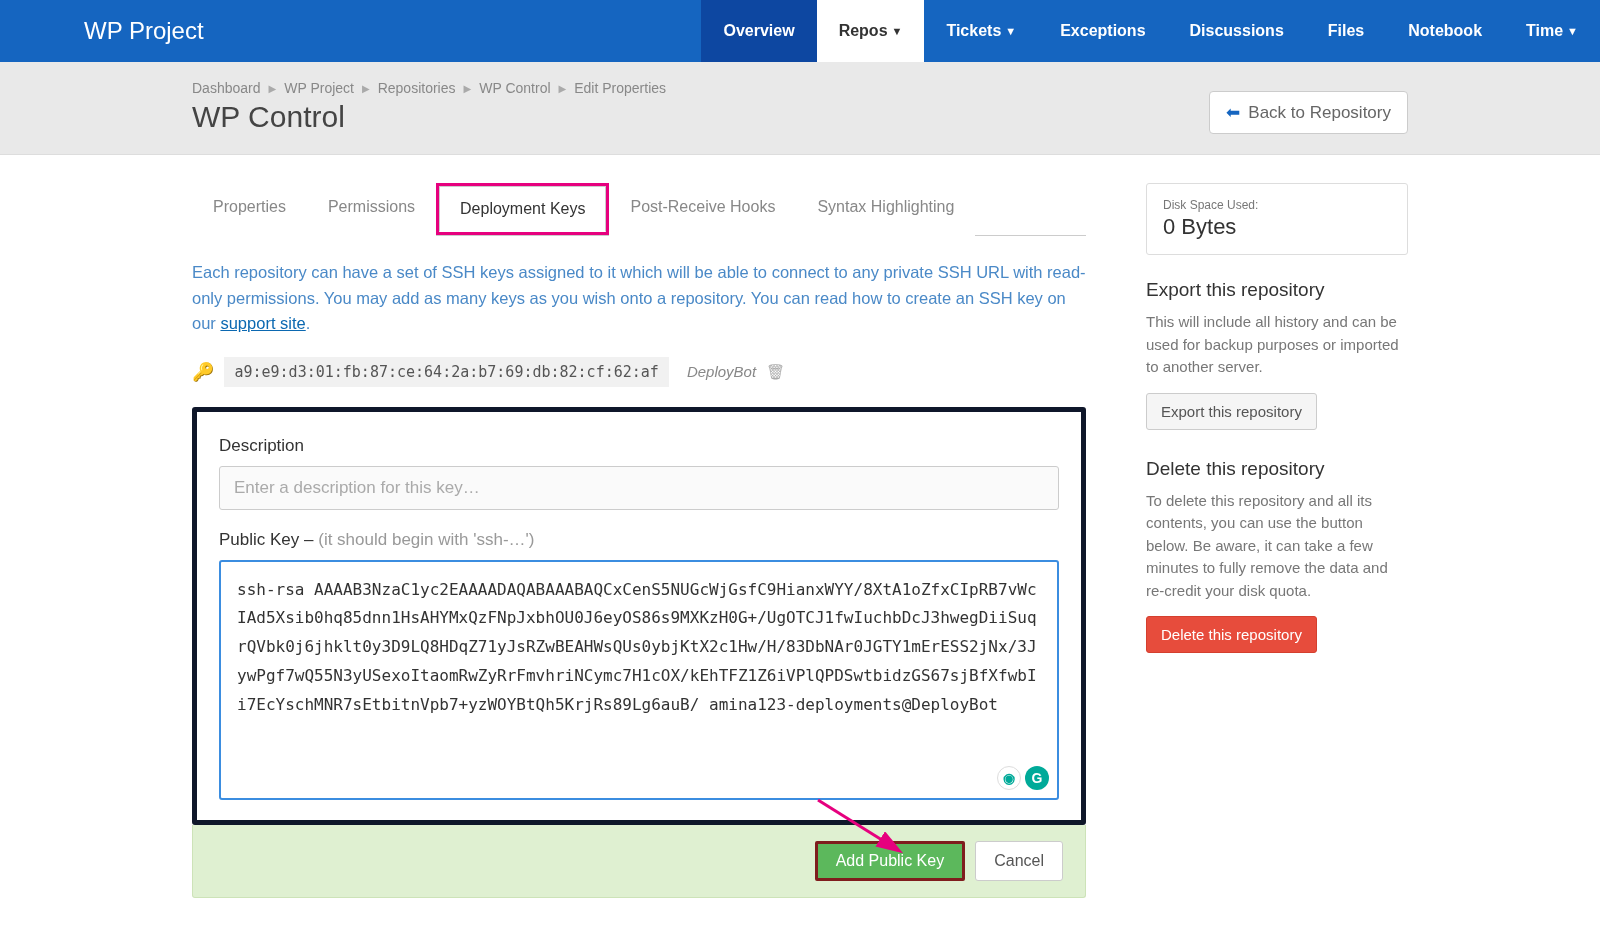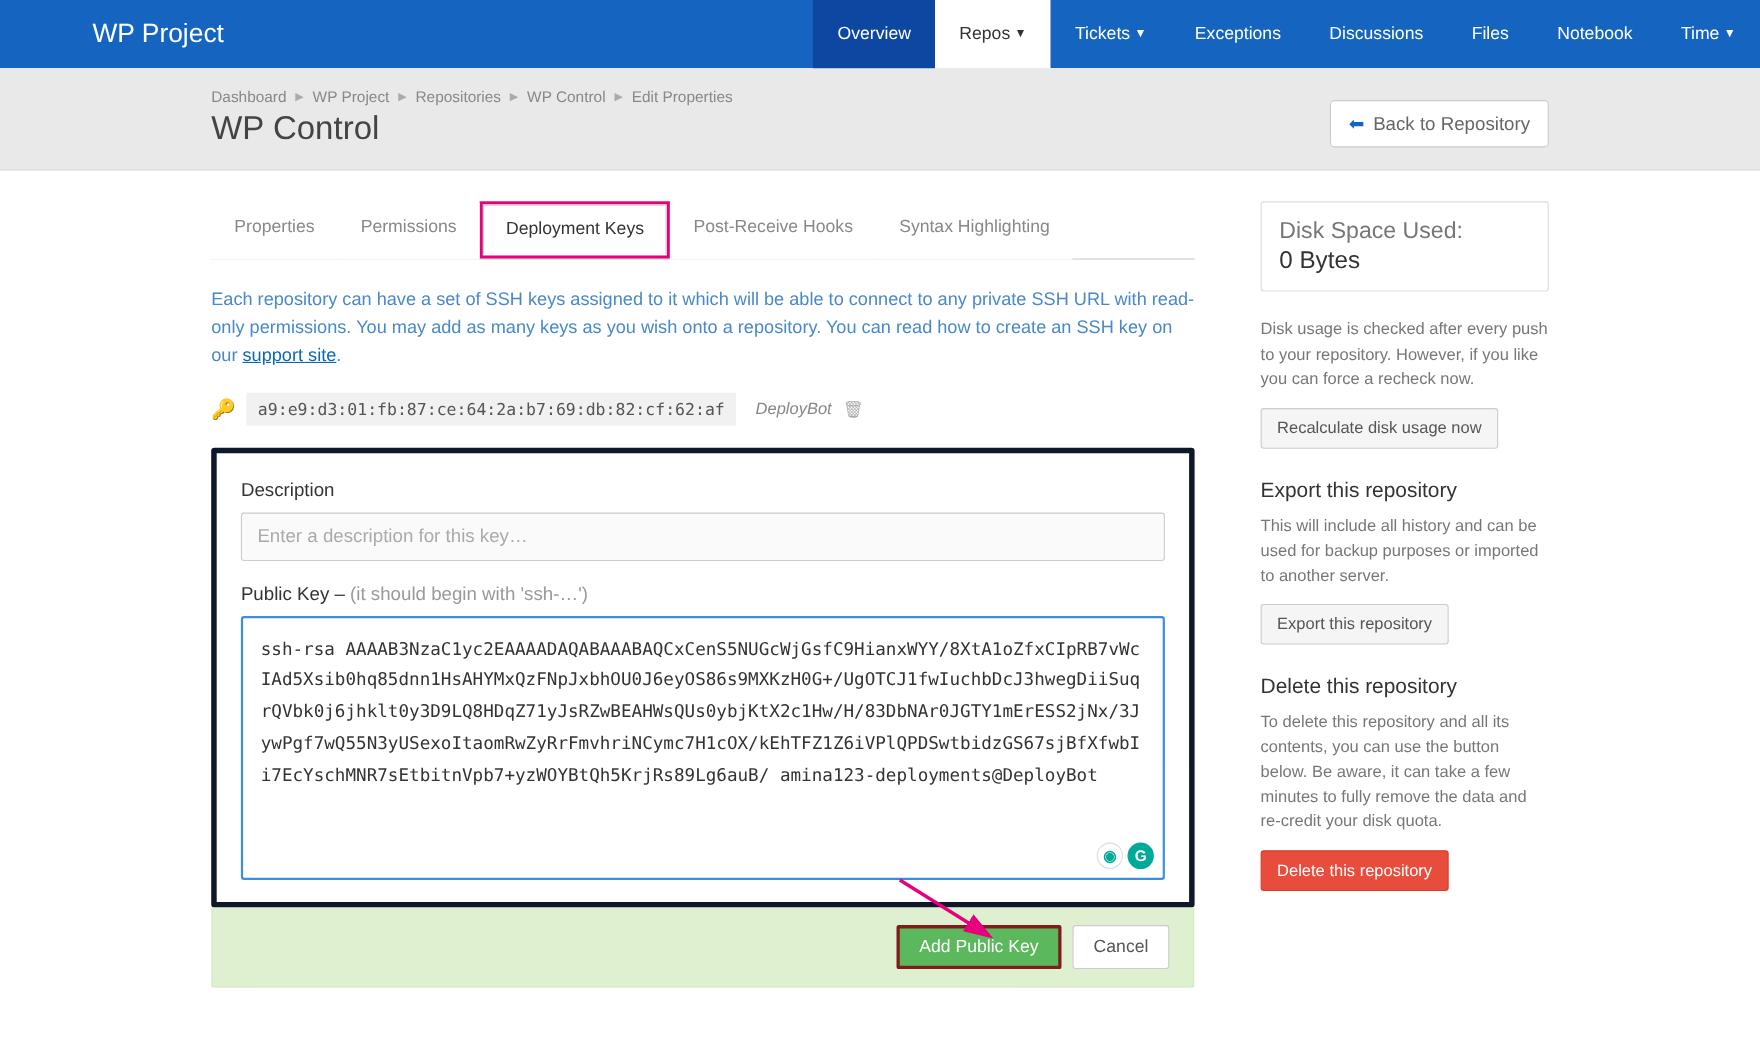--- a/index.html
+++ b/index.html
@@ -5,21 +5,21 @@
   * { box-sizing: border-box; margin: 0; padding: 0; }
   body { font-family: "Helvetica Neue", Helvetica, Arial, sans-serif; font-size: 15px; color: #333; background: #fff; }
   a { color: #0b68b1; text-decoration: none; }
 
   
   .topbar { background: #1565c0; height: 62px; display: flex; align-items: stretch; }
   .topbar-inner { width: 100%; max-width: 1600px; display: flex; align-items: stretch; padding-left: 84px; }
   .brand { font-size: 24px; font-weight: 300; color: #fff; display: flex; align-items: center; }
   .nav-spacer { flex: 1; }
   .nav-tabs-top { display: flex; align-items: stretch; }
-  .nav-tab-top { color: #fff; padding: 0 22px; display: flex; align-items: center; font-size: 16px; cursor: pointer; font-weight: 400; }
+  .nav-tab-top { color: #fff; padding: 0 22px; display: flex; align-items: center; font-size: 16px; cursor: pointer; font-weight: 700; }
   .nav-tab-top.darker { background: #0d47a1; }
   .nav-tab-top.active { background: #fff; color: #333; }
   .caret { margin-left: 4px; font-size: 11px; }
 
   
   .subheader { background: #e9e9e9; padding: 18px 0 20px 0; border-bottom: 1px solid #ddd; }
   .subheader-inner { max-width: 1216px; margin: 0 auto; padding: 0 0; display: flex; justify-content: space-between; align-items: flex-end; }
   .crumbs { font-size: 14px; color: #888; display: flex; flex-wrap: wrap; gap: 4px; align-items: center; }
   .crumbs .sep { color: #aaa; font-size: 10px; margin: 0 4px; }
   .crumb-item { cursor: pointer; }
@@ -65,21 +65,21 @@
   .g2 { background: #0a9; color: #fff; }
 
   
   .action-bar { background: #dff0d1; border: 1px solid #cde3b8; border-top: none; border-radius: 0 0 3px 3px; padding: 16px 22px; display: flex; justify-content: flex-end; gap: 10px; align-items: center; margin-top: 0; position: relative; }
   .btn-primary { background: #5cb85c; color: #fff; border: 3px solid #7f1d1d; padding: 8px 18px; font-size: 16px; border-radius: 2px; cursor: pointer; font-weight: 500; }
   .btn-cancel { background: #fff; border: 1px solid #ccc; padding: 10px 18px; font-size: 16px; border-radius: 3px; cursor: pointer; color: #555; }
   .arrow-annot { position: absolute; left: 620px; top: -30px; pointer-events: none; }
 
   
   .side-box { border: 1px solid #ddd; border-radius: 3px; padding: 14px 16px; margin-bottom: 24px; }
-  .side-label { color: #777; font-size: 21px; }
+  .side-label { color: #777; font-size: 12px; }
   .side-big { font-size: 22px; color: #333; margin-top: 2px; }
   .side-text { color: #777; font-size: 15px; line-height: 1.5; margin-bottom: 14px; }
   .side-btn { background: #f5f5f5; border: 1px solid #ccc; border-radius: 3px; padding: 9px 14px; font-size: 15px; color: #555; cursor: pointer; display: inline-block; }
   .side-heading { font-size: 19px; color: #333; margin-bottom: 10px; font-weight: 500; }
   .side-section { margin-bottom: 28px; }
   .btn-danger { background: #e74c3c; color: #fff; border: 1px solid #d43f2e; border-radius: 3px; padding: 9px 14px; font-size: 15px; cursor: pointer; }
 </style>
 </head>
 <body>
 
@@ -185,24 +185,20 @@
       <button class="btn-cancel">Cancel</button>
     </div>
   </div>
 
   <div class="col-side">
     <div class="side-box">
       <div class="side-label">Disk Space Used:</div>
       <div class="side-big">0 Bytes</div>
     </div>
     <div class="side-section">
-      <div class="side-text">Disk usage is checked after every push to your repository. However, if you like you can force a recheck now.</div>
-      <button class="side-btn">Recalculate disk usage now</button>
-    </div>
-    <div class="side-section">
       <div class="side-heading">Export this repository</div>
       <div class="side-text">This will include all history and can be used for backup purposes or imported to another server.</div>
       <button class="side-btn">Export this repository</button>
     </div>
     <div class="side-section">
       <div class="side-heading">Delete this repository</div>
       <div class="side-text">To delete this repository and all its contents, you can use the button below. Be aware, it can take a few minutes to fully remove the data and re-credit your disk quota.</div>
       <button class="btn-danger">Delete this repository</button>
     </div>
   </div>

